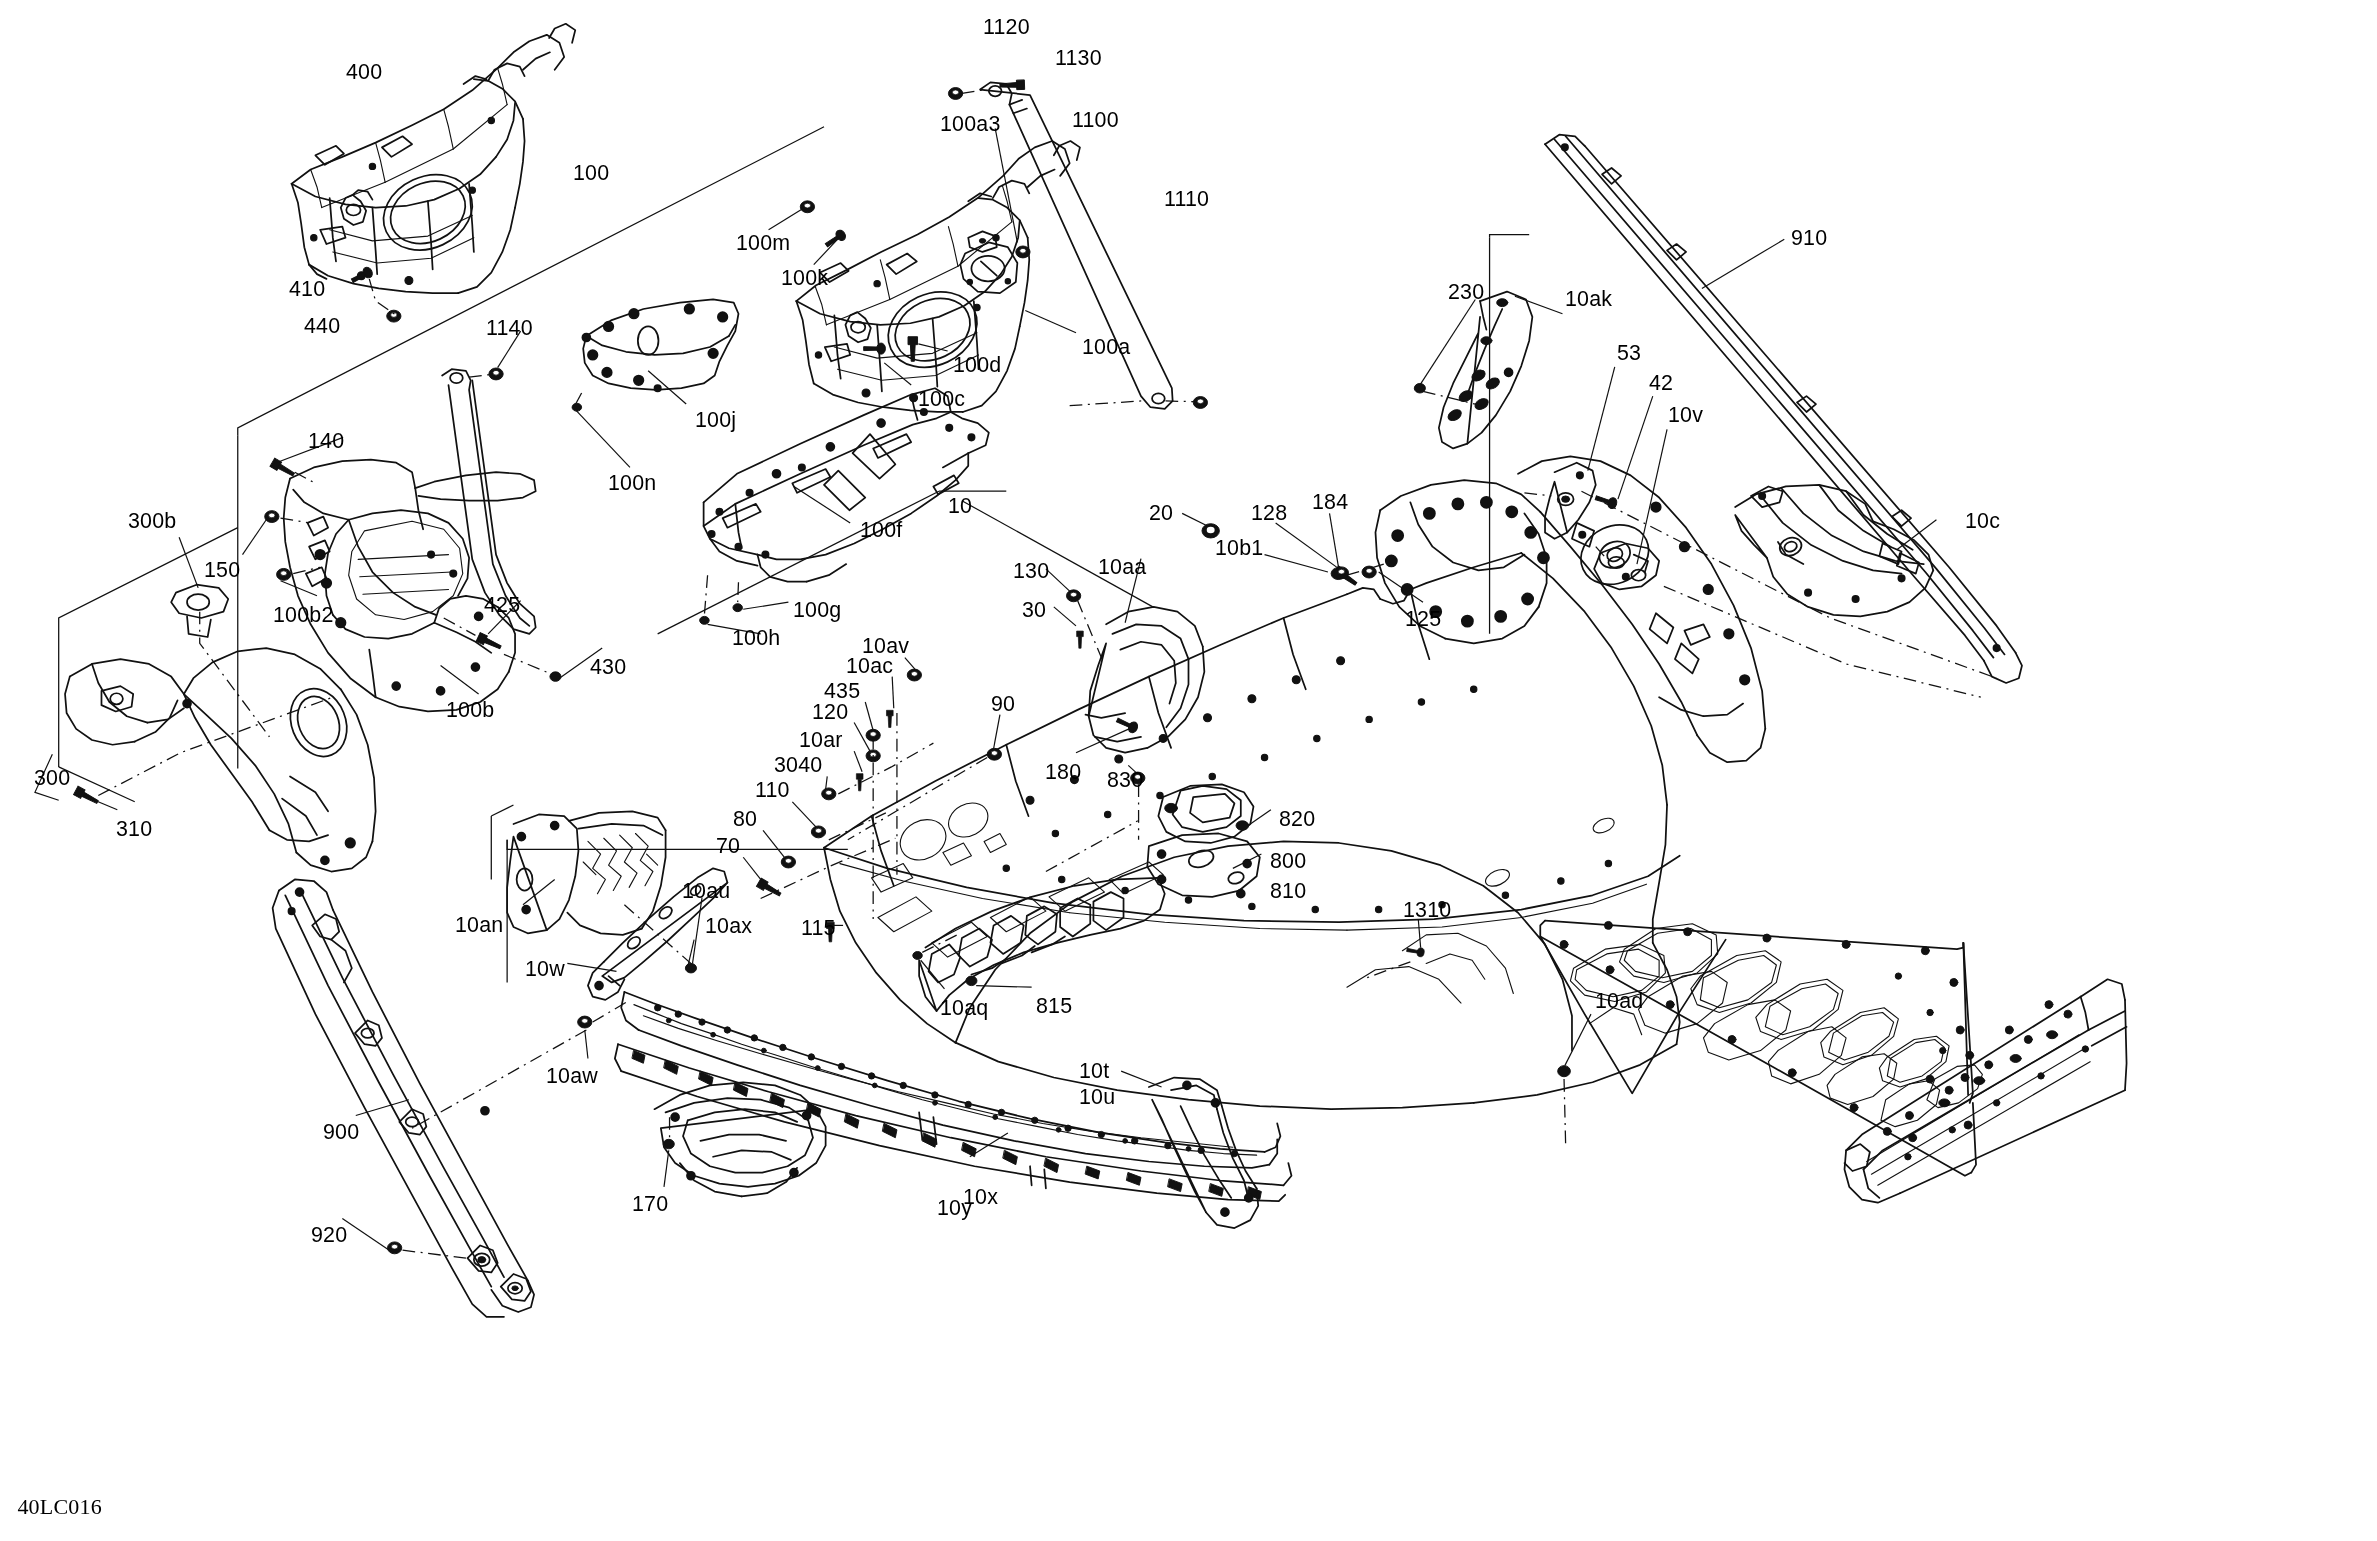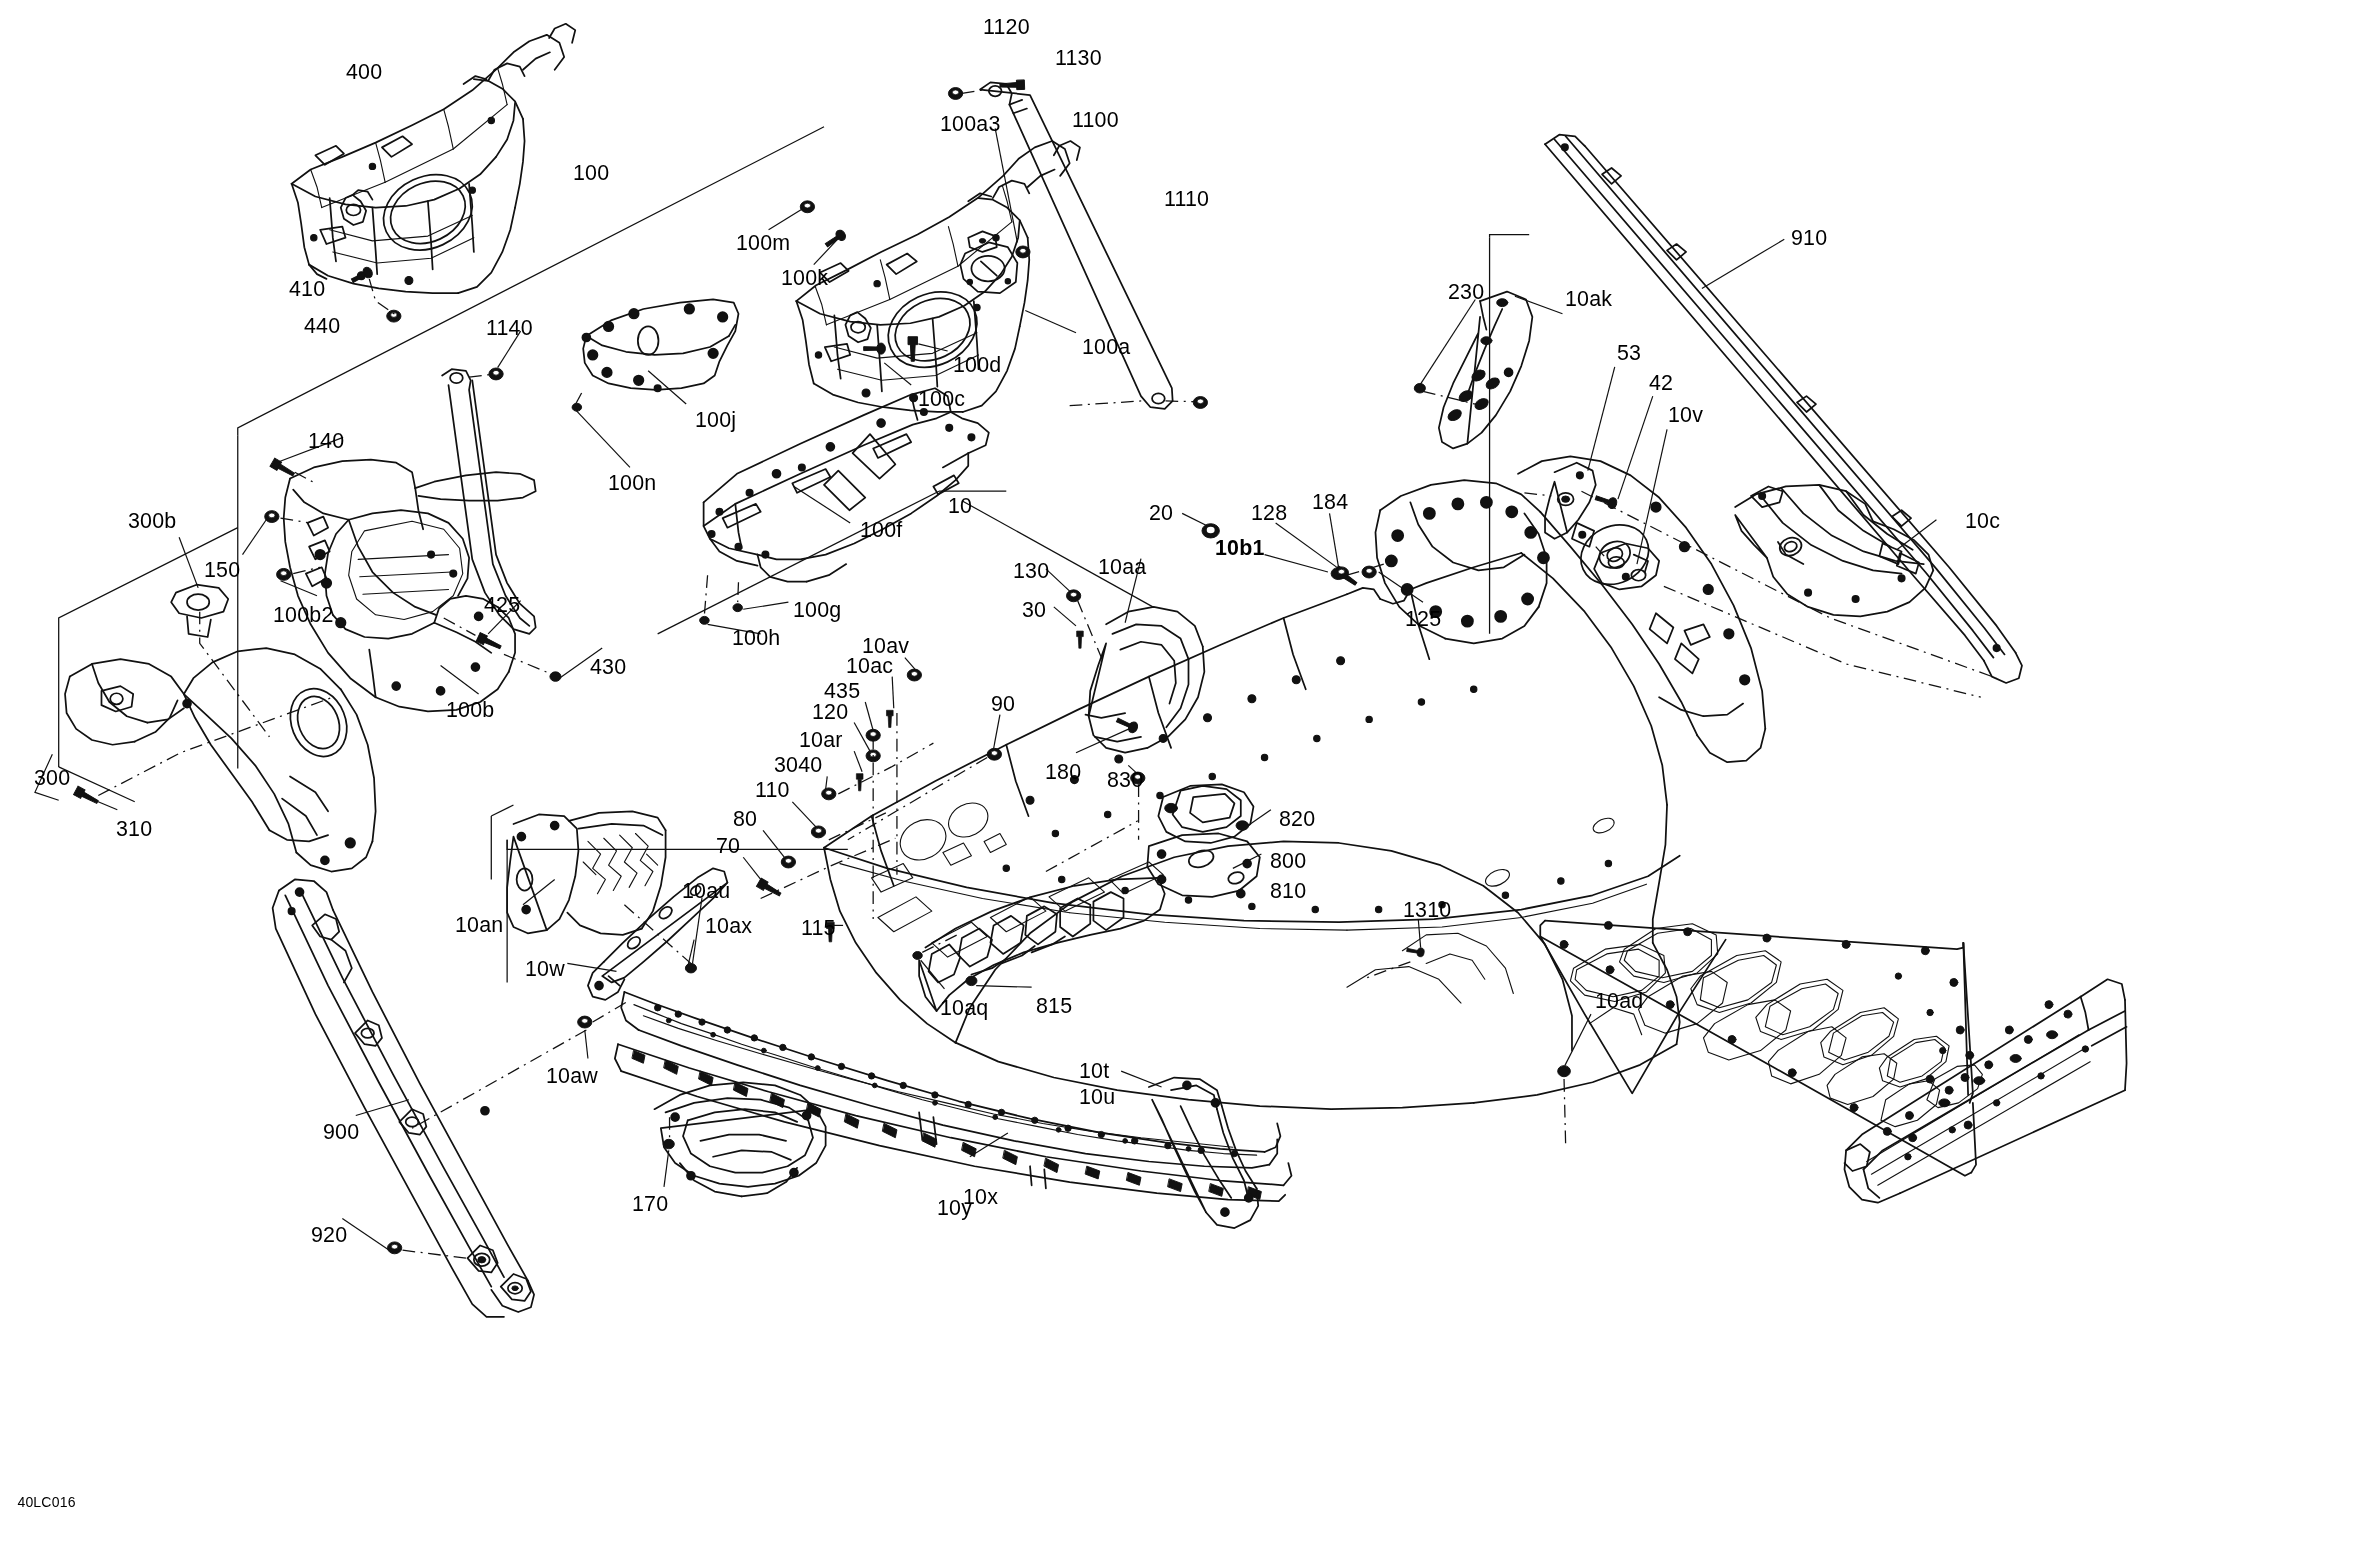--- a/index.html
+++ b/index.html
@@ -17,22 +17,22 @@
     font-family:"Liberation Sans", sans-serif;
     font-size:21.4px;
     color:#000000;
     white-space:nowrap;
     line-height:1.12;
     letter-spacing:0.2px;
   }
   #drawing-code{
     position:absolute;
     left:17.4px;top:1494px;
-    font-family:Liberation Sans, sans-serif;
-    font-size:14px;
+    font-family:Liberation Serif, serif;
+    font-size:22px;
     color:#000000;
     letter-spacing:0.2px;
   }
 </style>
 </head>
 <body>
 
 <div id="sheet">
 
   <svg id="art" viewBox="0 0 3000 1945" xmlns="http://www.w3.org/2000/svg">
@@ -1144,21 +1144,21 @@
       <div class="callout" style="left: 446px; top: 699px;">100b</div>
       <div class="callout" style="left: 34px; top: 767px; text-align: center;">300</div>
       <div class="callout" style="left: 116px; top: 818px;">310</div>
       <div class="callout" style="left: 860px; top: 519px;">100f</div>
       <div class="callout" style="left: 793px; top: 599px;">100g</div>
       <div class="callout" style="left: 732px; top: 627px;">100h</div>
       <div class="callout" style="left: 948px; top: 495px;">10</div>
       <div class="callout" style="left: 1149px; top: 502px;">20</div>
       <div class="callout" style="left: 1251px; top: 502px;">128</div>
       <div class="callout" style="left: 1312px; top: 491px;">184</div>
-      <div class="callout" style="left: 1215px; top: 537px; font-weight: bold;">10b1</div>
+      <div class="callout" style="left: 1215px; top: 537px;">10b1</div>
       <div class="callout" style="left: 1013px; top: 560px;">130</div>
       <div class="callout" style="left: 1098px; top: 556px;">10aa</div>
       <div class="callout" style="left: 1022px; top: 599px;">30</div>
       <div class="callout" style="left: 1405px; top: 608px; text-align: center;">125</div>
       <div class="callout" style="left: 1942px; top: 510px; margin-left: 23px;">10c</div>
       <div class="callout" style="left: 862px; top: 635px;">10av</div>
       <div class="callout" style="left: 846px; top: 655px;">10ac</div>
       <div class="callout" style="left: 824px; top: 680px;">435</div>
       <div class="callout" style="left: 812px; top: 701px;">120</div>
       <div class="callout" style="left: 799px; top: 729px;">10ar</div>

